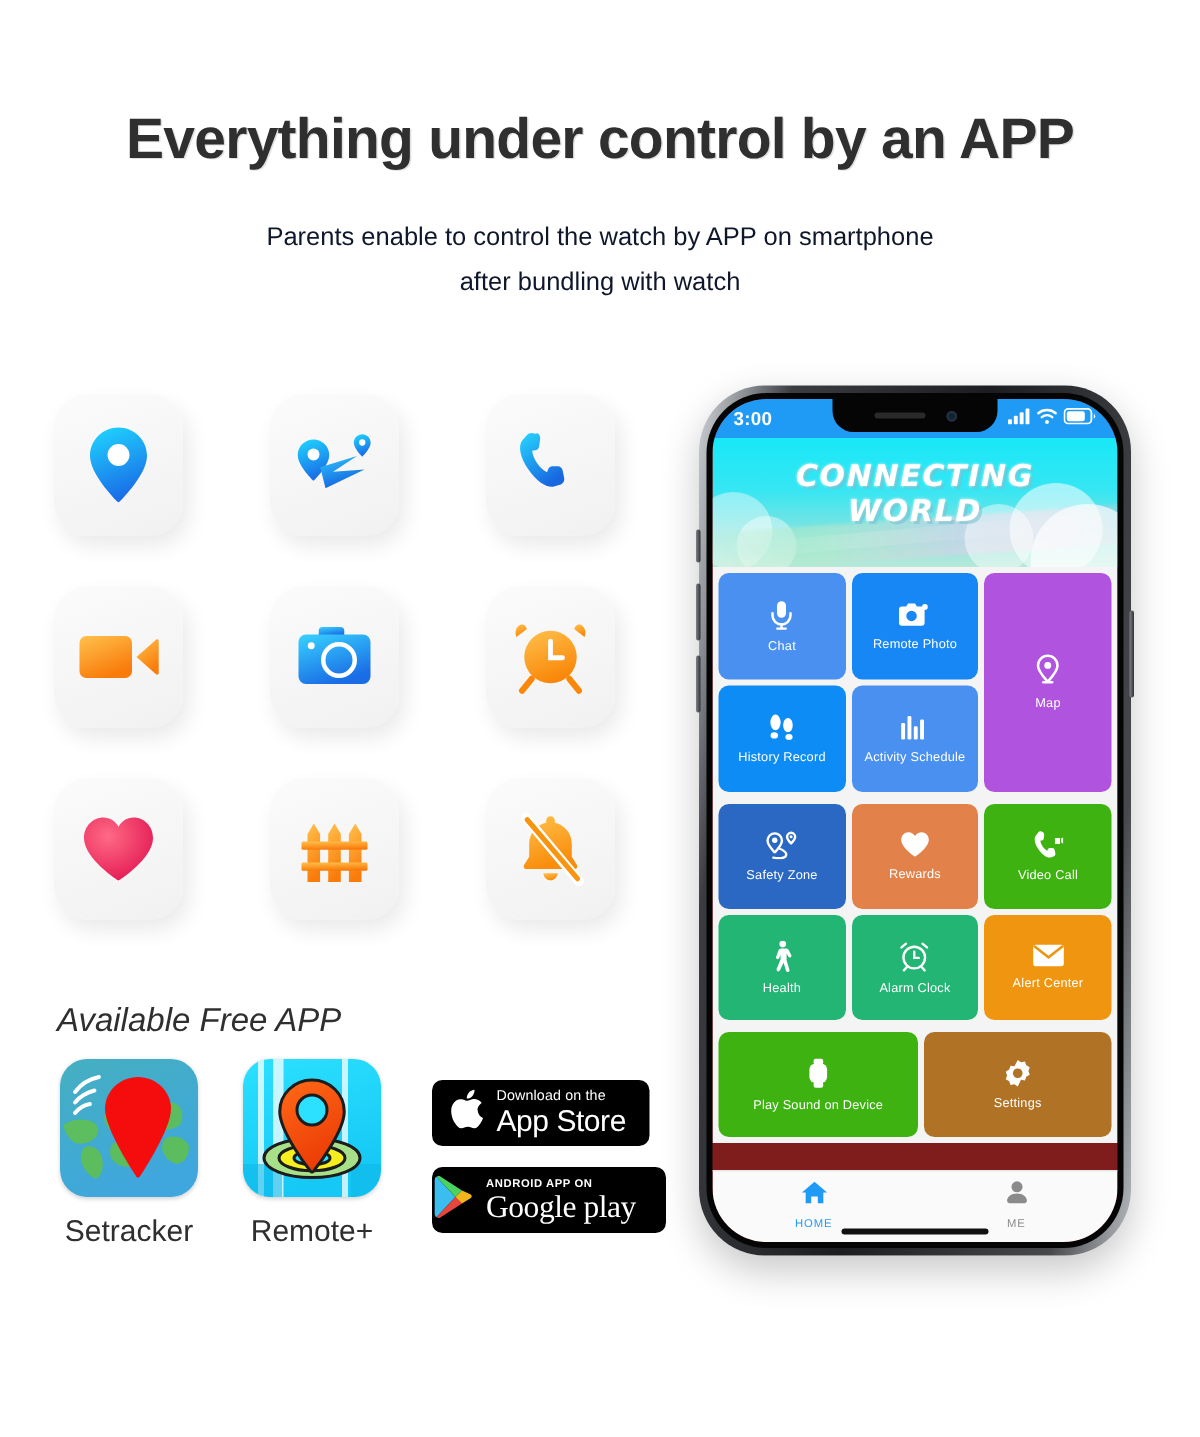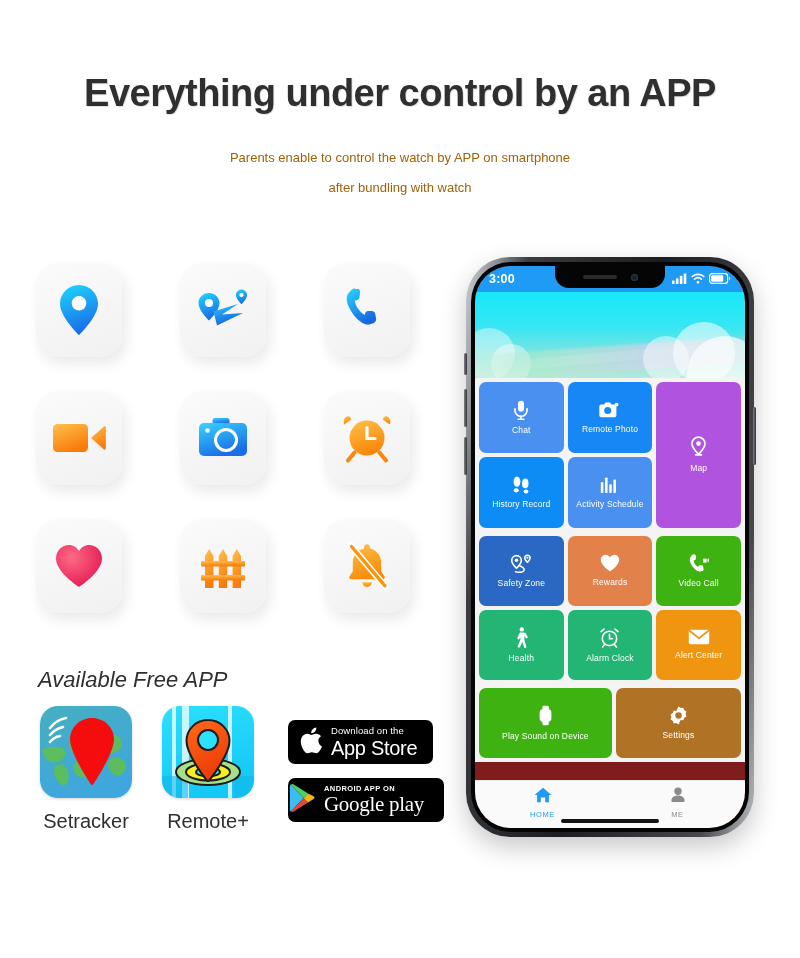--- a/index.html
+++ b/index.html
@@ -14,22 +14,22 @@
   
   .headline {
     position: absolute; top: 72px; left: 0; width: 800px;
     text-align: center;
     font-size: 38px; font-weight: 700; letter-spacing: -0.5px;
     color: #2f2f2f;
     text-shadow: 1px 1px 0 rgba(0,0,0,0.12);
   }
   .subline {
     position: absolute; top: 143px; left: 0; width: 800px;
-    text-align: center; color: #a16207;
-    font-size: 13px; line-height: 30px; font-weight: 400;
+    text-align: center; color: #0f172a;
+    font-size: 17px; line-height: 30px; font-weight: 400;
   }
   .subline div { white-space: nowrap; }
 
   
   .icon-grid {
     position: absolute; left: 36px; top: 263px;
     width: 400px;
     display: grid;
     grid-template-columns: repeat(3, 90px);
     grid-template-rows: repeat(3, 94px);
@@ -490,20 +490,24 @@
         </div>
 
         <div class="banner">
           <div class="cloud c1"></div>
           <div class="cloud c2"></div>
           <div class="streak2"></div>
           <div class="streak"></div>
           <div class="cloud c4"></div>
           <div class="cloud c3"></div>
           <div class="cloud c5"></div>
+          <div class="banner-title">
+            <div>CONNECTING</div>
+            <div>WORLD</div>
+          </div>
         </div>
 
         <div class="appgrid sec1">
           <div class="tile" style="background:#4a90f0">
             <span class="t-ic">
               <svg width="16" height="20" viewBox="0 0 16 20">
                   <g fill="#fff">
                 <rect x="5" y="0.8" width="6" height="11" rx="3"></rect>
                 <path d="M2 8.8v1.6a6 6 0 0 0 12 0V8.8" fill="none" stroke="#fff" stroke-width="1.7" stroke-linecap="round"></path>
                 <rect x="7.2" y="15.5" width="1.6" height="3.6" rx="0.6"></rect>

